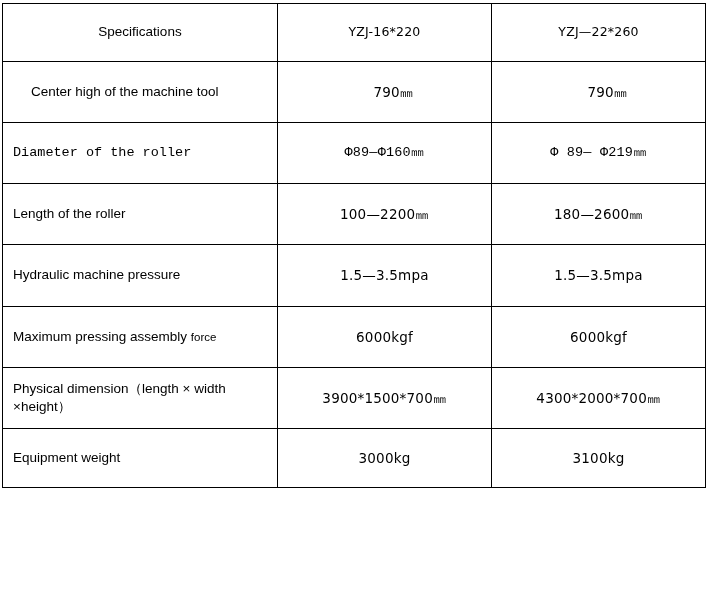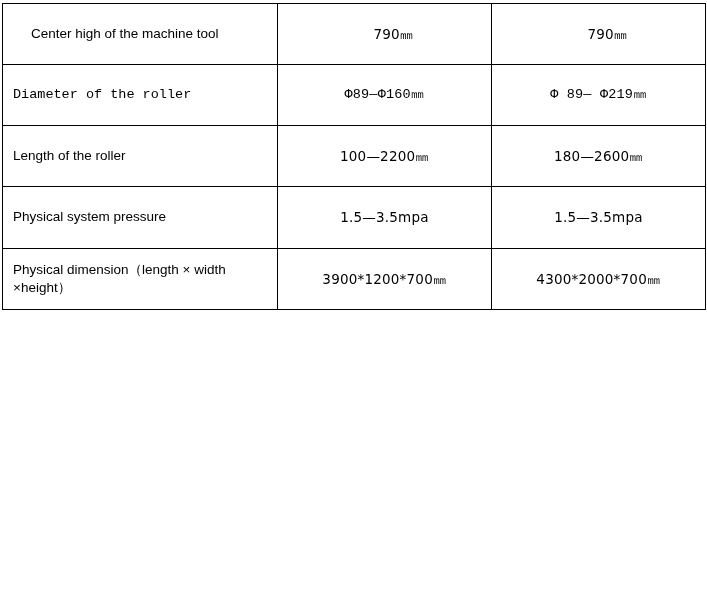--- a/index.html
+++ b/index.html
@@ -79,52 +79,67 @@
 <body>
 
 <div class="spec-table-wrap">
   <table class="spec-table">
     <colgroup>
       <col class="c-label">
       <col class="c-val1">
       <col class="c-val2">
     </colgroup>
     <tbody>
+      <tr class="header-row r0">
+        <td class="label">Specifications</td>
+        <td class="value">YZJ-16*220</td>
+        <td class="value">YZJ—22*260</td>
+      </tr>
 
       <tr class="r1">
         <td class="label">Center high of the machine tool</td>
         <td class="value">790㎜</td>
         <td class="value">790㎜</td>
       </tr>
 
       <tr class="r2">
         <td class="label">Diameter of the roller</td>
         <td class="value">Φ89—Φ160㎜</td>
         <td class="value">Φ 89— Φ219㎜</td>
       </tr>
 
       <tr class="r3">
         <td class="label">Length of the roller</td>
         <td class="value">100—2200㎜</td>
         <td class="value">180—2600㎜</td>
       </tr>
 
       <tr class="r4">
-        <td class="label">Physical system pressure</td>
+        <td class="label">Hydraulic machine pressure</td>
         <td class="value">1.5—3.5mpa</td>
         <td class="value">1.5—3.5mpa</td>
       </tr>
 
+      <tr class="r5">
+        <td class="label"><span>Maximum pressing assembly </span><span class="small-word">force</span></td>
+        <td class="value">6000kgf</td>
+        <td class="value">6000kgf</td>
+      </tr>
 
 
 
       <tr class="r8">
         <td class="label">
             <span class="label-two-line">Physical dimension（length × width</span>
             <span class="label-two-line">×height）</span>
           </td>
-        <td class="value">3900*1200*700㎜</td>
+        <td class="value">3900*1500*700㎜</td>
         <td class="value">4300*2000*700㎜</td>
       </tr>
 
+      <tr class="r9">
+        <td class="label">Equipment weight</td>
+        <td class="value">3000kg</td>
+        <td class="value">3100kg</td>
+      </tr>
     </tbody>
   </table>
 </div>
 
 </body></html>

